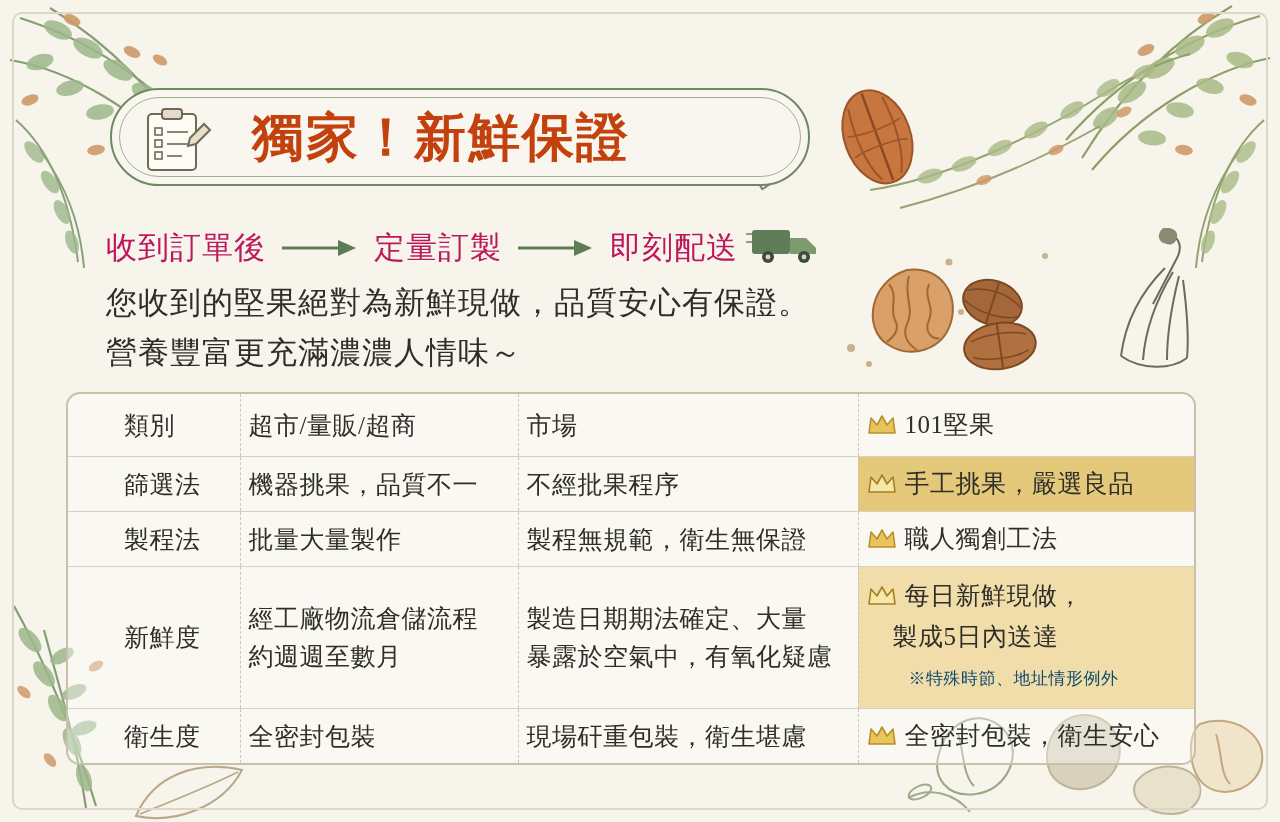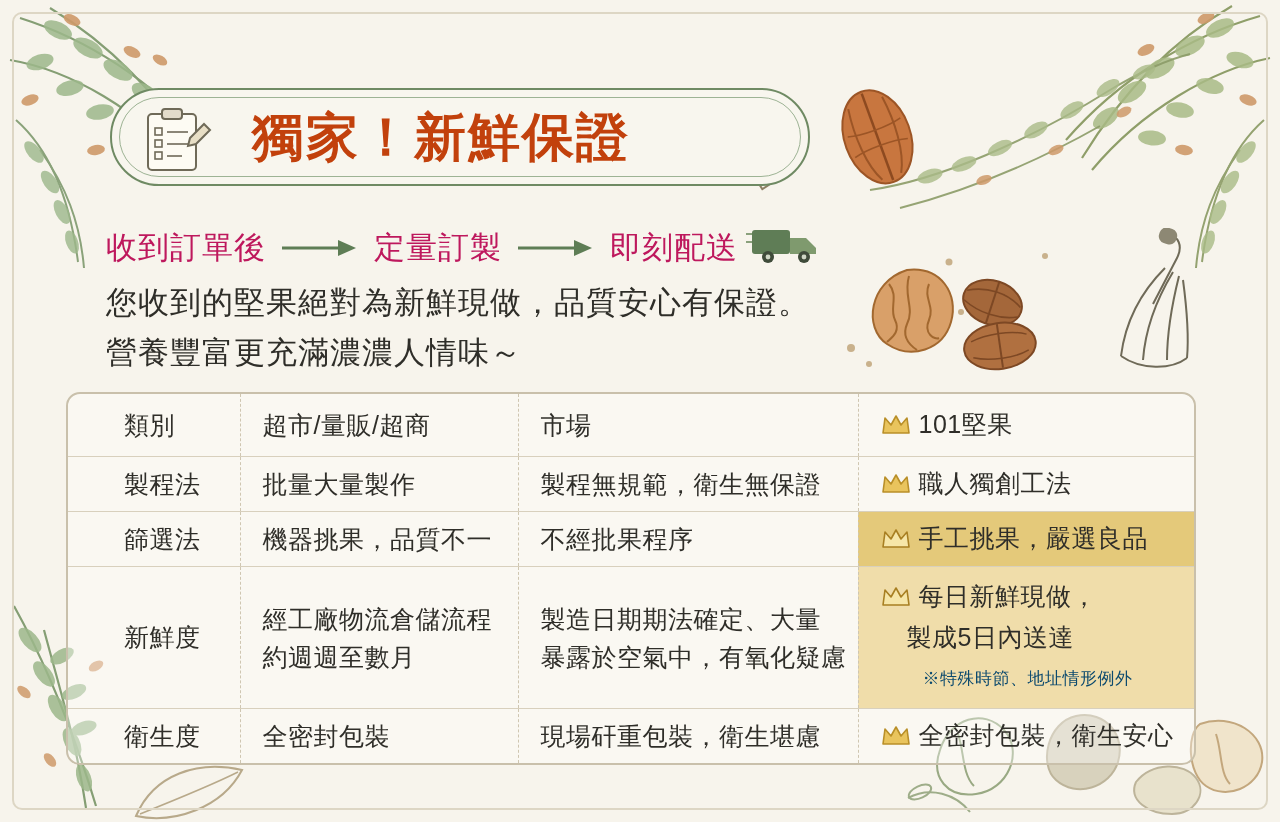--- a/index.html
+++ b/index.html
@@ -126,21 +126,21 @@
     color: #2f2e29;
     padding: 10px 0 10px 0;
     letter-spacing: 0.5px;
   }
   col.c0 { width: 172px; }
   col.c1 { width: 278px; }
   col.c2 { width: 340px; }
   col.c3 { width: 340px; }
 
   .cell-pad0 { padding-left: 56px; }
-  .cell-pad { padding-left: 22px; }
+  .cell-pad { padding-left: 8px; font-family: Liberation Serif, serif; }
 
   tr.head td { padding-top: 14px; padding-bottom: 14px; }
 
   tr.rowline td {
     border-top: 1px solid #d8d0bd;
   }
   td.vline {
     border-left: 1px dashed #cfc6b1;
   }
   td.hl {
@@ -462,42 +462,42 @@
         <td class="cell-pad vline">
           <span class="crown">
             <svg width="30" height="22" viewBox="0 0 30 22">
               <path d="M2,19 L4,4 L10,11 L15,2 L20,11 L26,4 L28,19 Z" fill="#e9c45d" stroke="#b98f28" stroke-width="1.6" stroke-linejoin="round"></path>
             </svg>
           </span><span>101堅果</span>
         </td>
       </tr>
 
       <tr class="rowline">
+        <td class="cell-pad0">篩選法</td>
+        <td class="cell-pad vline">機器挑果，品質不一</td>
+        <td class="cell-pad vline">不經批果程序</td>
+        <td class="cell-pad vline hl">
+          <span class="crown">
+            <svg width="30" height="22" viewBox="0 0 30 22">
+              <path d="M2,19 L4,4 L10,11 L15,2 L20,11 L26,4 L28,19 Z" fill="#f6e6a8" stroke="#a87f22" stroke-width="1.6" stroke-linejoin="round"></path>
+            </svg>
+          </span><span>手工挑果，嚴選良品</span>
+        </td>
+      </tr>
+
+      <tr class="rowline">
         <td class="cell-pad0">製程法</td>
         <td class="cell-pad vline">批量大量製作</td>
         <td class="cell-pad vline">製程無規範，衛生無保證</td>
         <td class="cell-pad vline">
           <span class="crown">
             <svg width="30" height="22" viewBox="0 0 30 22">
               <path d="M2,19 L4,4 L10,11 L15,2 L20,11 L26,4 L28,19 Z" fill="#e9c45d" stroke="#b98f28" stroke-width="1.6" stroke-linejoin="round"></path>
             </svg>
           </span><span>職人獨創工法</span>
-        </td>
-      </tr>
-
-      <tr class="rowline">
-        <td class="cell-pad0">篩選法</td>
-        <td class="cell-pad vline">機器挑果，品質不一</td>
-        <td class="cell-pad vline">不經批果程序</td>
-        <td class="cell-pad vline hl">
-          <span class="crown">
-            <svg width="30" height="22" viewBox="0 0 30 22">
-              <path d="M2,19 L4,4 L10,11 L15,2 L20,11 L26,4 L28,19 Z" fill="#f6e6a8" stroke="#a87f22" stroke-width="1.6" stroke-linejoin="round"></path>
-            </svg>
-          </span><span>手工挑果，嚴選良品</span>
         </td>
       </tr>
 
       <tr class="rowline">
         <td class="cell-pad0">新鮮度</td>
         <td class="cell-pad vline multi">
           <span>經工廠物流倉儲流程</span><br>
           <span>約週週至數月</span>
         </td>
         <td class="cell-pad vline multi">

